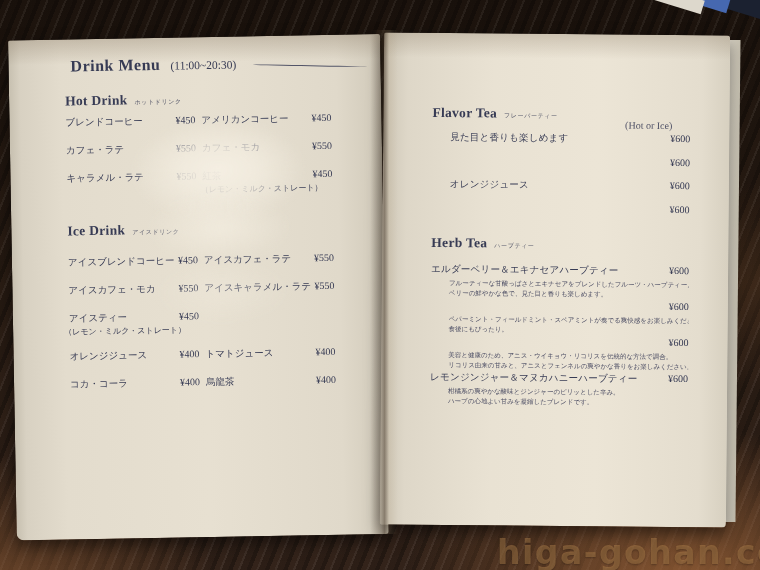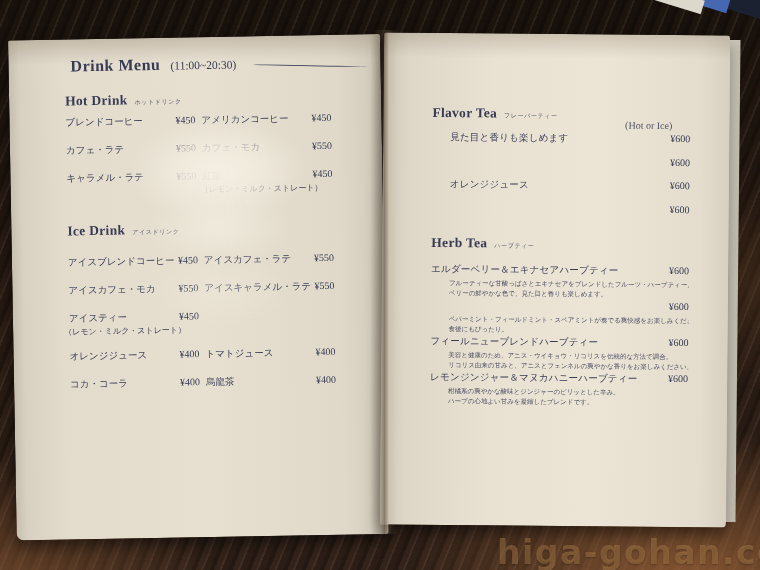--- a/index.html
+++ b/index.html
@@ -219,21 +219,20 @@
           </div>
           <div class="r-item">
             <div class="r-title-row">
               <div class="r-price">¥600</div>
             </div>
             <div class="r-desc">ペパーミント・フィールドミント・スペアミントが奏でる爽快感をお楽しみください。</div>
             <div class="r-desc">食後にもぴったり。</div>
           </div>
           <div class="r-item">
             <div class="r-title-row">
-              <div class="r-name">フィールニューブレンドハーブティー</div>
               <div class="r-price">¥600</div>
             </div>
             <div class="r-desc">美容と健康のため、アニス・ウイキョウ・リコリスを伝統的な方法で調合。</div>
             <div class="r-desc">リコリス由来の甘みと、アニスとフェンネルの爽やかな香りをお楽しみください。</div>
           </div>
           <div class="r-item">
             <div class="r-title-row">
               <div class="r-name">レモンジンジャー＆マヌカハニーハーブティー</div>
               <div class="r-price">¥600</div>
             </div>

